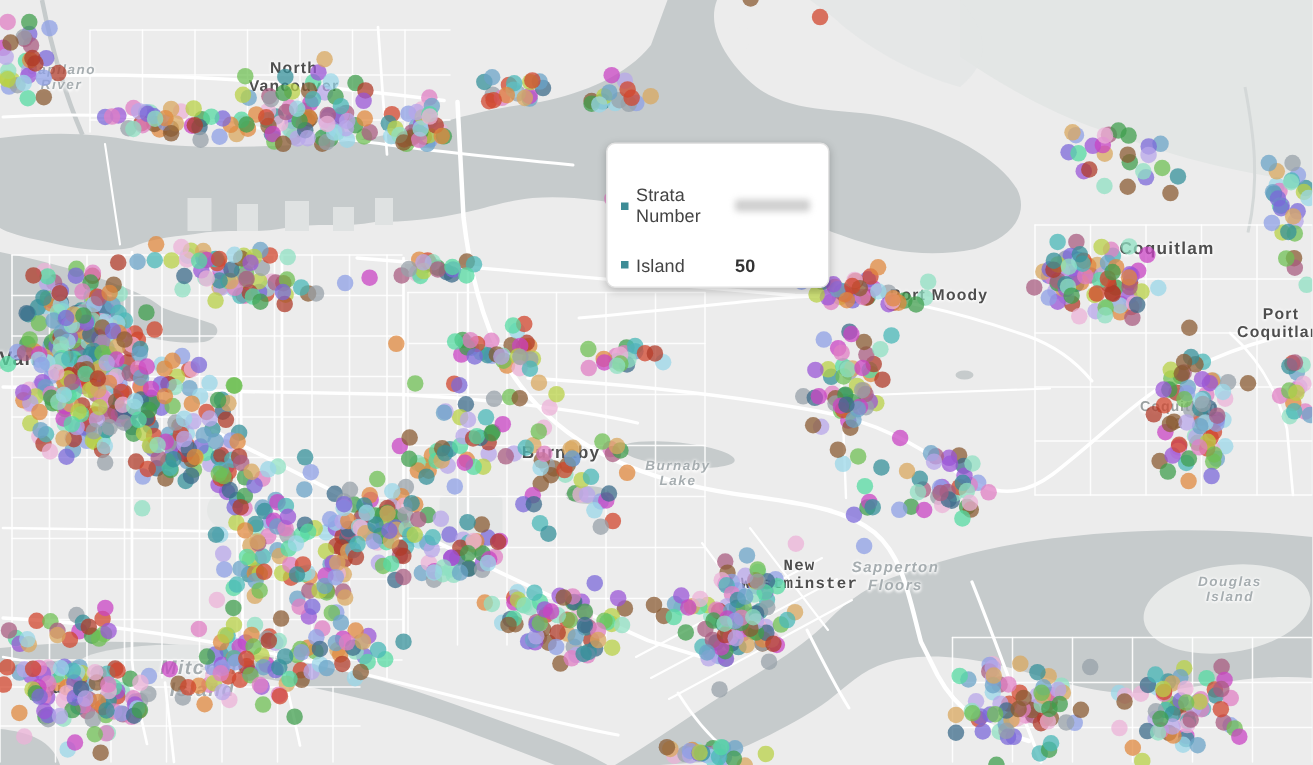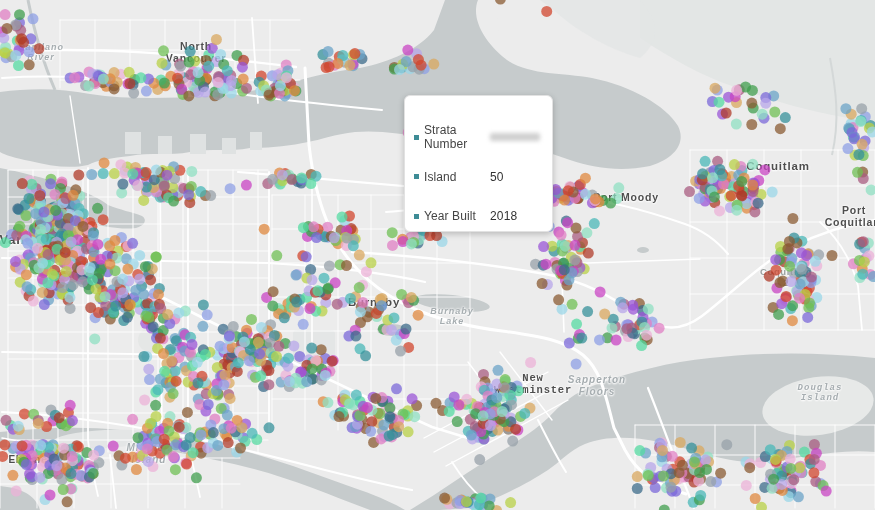--- a/index.html
+++ b/index.html
@@ -10,21 +10,21 @@
   .map-label{position:absolute;transform:translate(-50%,-50%);text-align:center;line-height:1.15;
              white-space:nowrap;text-shadow:0 0 2px #fff,0 0 3px #fff,0 1px 2px #fff;}
   .map-label.city{color:#4e4e4e;font-weight:bold;letter-spacing:.8px;}
   .map-label.minor{color:#9aa0a0;font-weight:bold;letter-spacing:.6px;}
   .map-label.water{color:#a6adb0;font-style:italic;font-weight:bold;letter-spacing:1px;margin-top:12px;}
   .tooltip{position:absolute;background:#fff;border:1px solid #e2e2e2;border-radius:6px;
            box-shadow:0 2px 6px rgba(0,0,0,.22);padding:8px 12px 8px 9px;z-index:50;}
   .t-row{display:flex;align-items:center;height:12.6px;font-size:12px;color:#444;margin-top:27px;}
   .t-bullet{width:5px;height:5px;margin-right:5px;flex:0 0 5px;}
   .t-label{width:66px;flex:0 0 66px;letter-spacing:.1px;}
-  .t-value{font-weight:normal;color:#333;letter-spacing:.2px;}
+  .t-value{font-weight:bold;color:#333;letter-spacing:.2px;}
   .t-smudge{height:8px;border-radius:2px;background:#9f9f9f;opacity:.5;filter:blur(2px);}
 </style>
 </head>
 <body>
 
 <div class="stage">
 
   <svg id="map-base" width="875" height="510" viewBox="0 0 875 510">
     <rect x="0" y="0" width="875" height="510" fill="#ececec"></rect>
 
@@ -211,44 +211,44 @@
         <div>Coquitlam</div>
       </div>
       <div class="map-label city" style="left: 854px; top: 216px; font-size: 10.5px;">
         <div>Port</div>
         <div>Coquitlam</div>
       </div>
       <div class="map-label city" style="left: 533px; top: 384px; font-size: 10.5px; font-family: Liberation Mono, monospace;">
         <div>New</div>
         <div>Westminster</div>
       </div>
-      <div class="map-label city" style="left: 28px; top: 460px; font-size: 10px;">
+      <div class="map-label city" style="left: 40px; top: 460px; font-size: 10px;">
         <div>Eburne</div>
       </div>
       <div class="map-label minor" style="left: 786px; top: 278px; font-size: 9.5px;">
         <div>Coquitlam</div>
         <div>2</div>
       </div>
       <div class="map-label water" style="left: 41px; top: 40px; font-size: 9px;">
         <div>Capilano</div>
         <div>River</div>
       </div>
       <div class="map-label water" style="left: 452px; top: 304px; font-size: 9px;">
         <div>Burnaby</div>
         <div>Lake</div>
       </div>
       <div class="map-label water" style="left: 597px; top: 373px; font-size: 10px;">
         <div>Sapperton</div>
         <div>Floors</div>
       </div>
-      <div class="map-label water" style="left: 820px; top: 381px; font-size: 9px; font-family: Liberation Mono, monospace;">
+      <div class="map-label water" style="left: 820px; top: 381px; font-size: 9px;">
         <div>Douglas</div>
         <div>Island</div>
       </div>
-      <div class="map-label water" style="left: 149px; top: 441px; font-size: 10px;">
+      <div class="map-label water" style="left: 135px; top: 441px; font-size: 13px;">
         <div>Mitchell</div>
         <div>Island</div>
       </div>
     </div>
 
   <svg id="dots-layer" width="875" height="510" viewBox="0 0 875 510">
       <circle cx="43.7" cy="220.2" r="5.5" fill="#9ad6e8" fill-opacity="0.74"></circle>
       <circle cx="59.9" cy="214.3" r="5.5" fill="#8fe0c2" fill-opacity="0.74"></circle>
       <circle cx="57.4" cy="227.8" r="5.5" fill="#8a5b32" fill-opacity="0.74"></circle>
       <circle cx="35.4" cy="236.8" r="5.5" fill="#8a5b32" fill-opacity="0.74"></circle>
@@ -2263,19 +2263,14 @@
       <div class="t-row">
         <span class="t-bullet" style="background: rgb(62, 140, 150);"></span>
         <span class="t-label">Strata Number</span>
         <span class="t-smudge" style="width: 50px;"></span>
       </div>
       <div class="t-row">
         <span class="t-bullet" style="background: rgb(62, 140, 150);"></span>
         <span class="t-label">Island</span>
         <span class="t-value">50</span>
       </div>
-      <div class="t-row">
-        <span class="t-bullet" style="background: rgb(62, 140, 150);"></span>
-        <span class="t-label">Year Built</span>
-        <span class="t-value">2018</span>
-      </div>
     </div>
 </div>
 
 </body></html>

